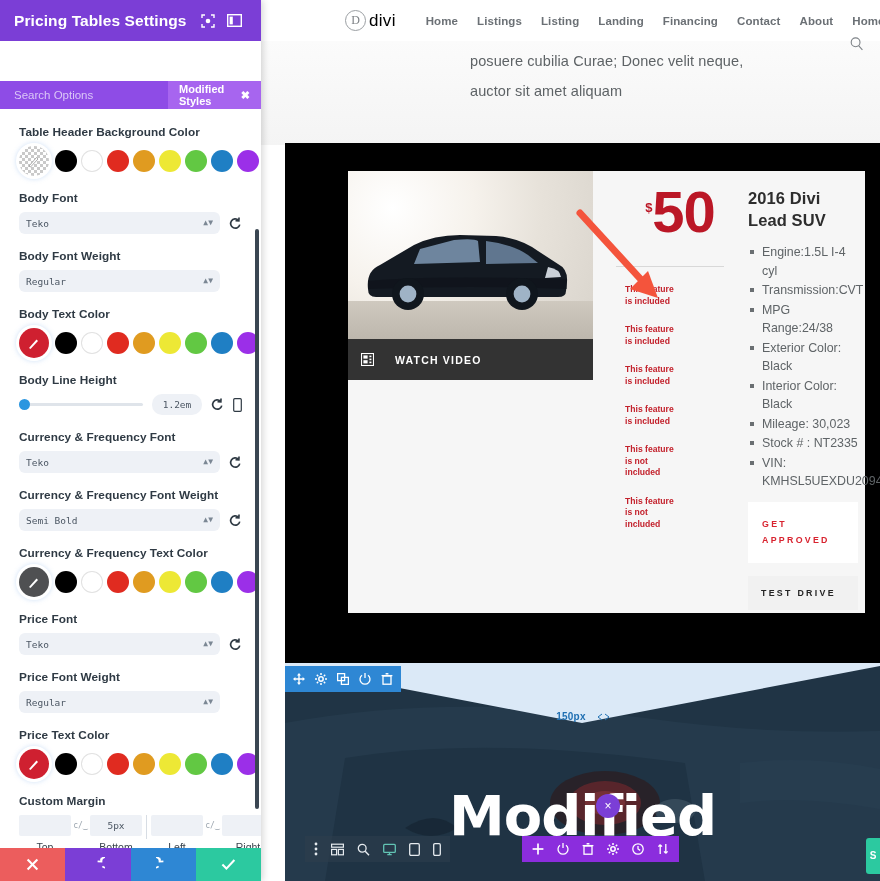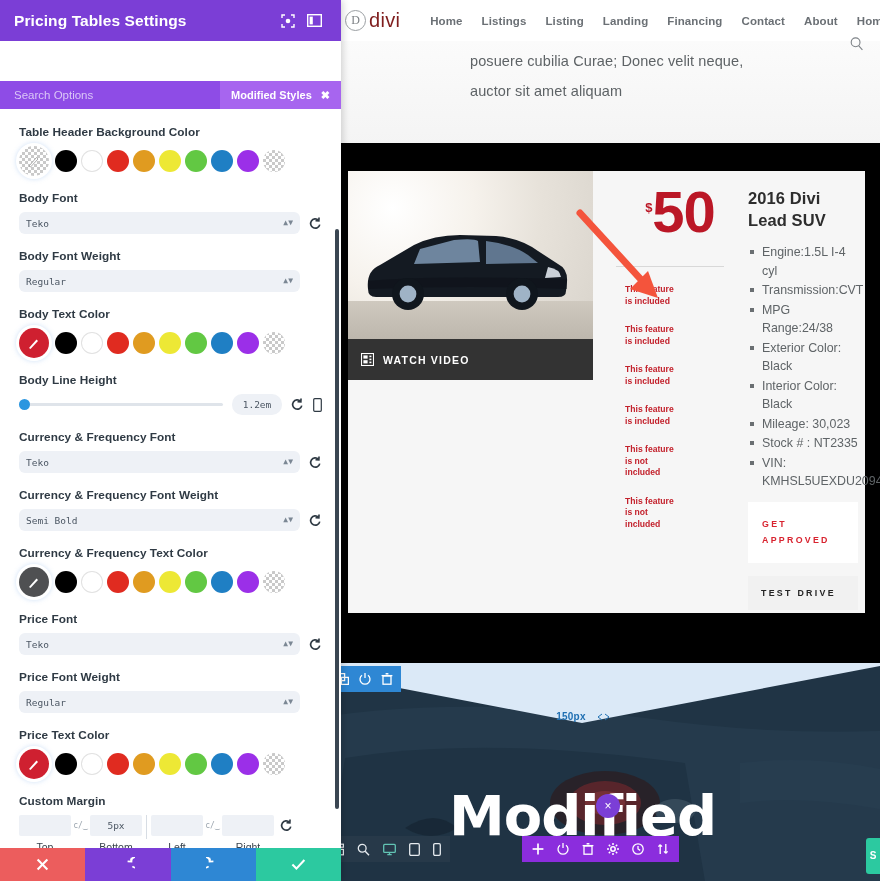--- a/index.html
+++ b/index.html
@@ -19,21 +19,21 @@
     position: absolute; left: 0; top: 0; width: 880px; height: 41px;
     background: #ffffff; display: flex; align-items: center;
     padding-left: 345px; z-index: 5;
   }
   .logo { display: flex; align-items: center; gap: 3px; margin-right: 30px; }
   .logo-circle {
     width: 21px; height: 21px; border: 1.3px solid #9b9fa3; border-radius: 50%;
     display: flex; align-items: center; justify-content: center;
     font-size: 12px; color: #7d8185; font-family: "Liberation Serif", serif;
   }
-  .logo-text { font-size: 20px; color: #7f1d1d; letter-spacing: .3px; text-align: center; }
+  .logo-text { font-size: 17px; color: #000000; letter-spacing: .3px; text-align: center; }
   .site-nav { display: flex; gap: 19px; }
   .site-nav a {
     font-size: 11.5px; color: #6b7075; text-decoration: none; font-weight: bold;
     letter-spacing: .1px;
   }
   .search-glass {
     position: absolute; right: 15px; top: 36px; width: 16px; height: 16px;
     z-index: 6;
   }
 
@@ -67,21 +67,21 @@
   }
   .card-photo .ground {
     position: absolute; left: 0; bottom: 0; width: 100%; height: 38px;
     background: linear-gradient(#cfc9bf, #bdb7ad);
   }
   .car {
     position: absolute; left: 14px; bottom: 28px; width: 210px; height: 92px;
   }
   .video-bar {
     position: absolute; left: 0; top: 168px; width: 245px; height: 41px;
-    background: #333333; display: flex; align-items: center; padding-left: 13px; gap: 9px;
+    background: #333333; display: flex; align-items: center; padding-left: 13px; gap: 21px;
   }
   .video-bar .label {
     color: #ffffff; font-size: 10.5px; font-weight: bold; letter-spacing: 1.2px;
   }
 
   .price-col { position: absolute; left: 277px; top: 18px; width: 110px; }
   .price-row { display: flex; align-items: flex-start; justify-content: center; }
   .cur { font-size: 13px; color: #bb1726; font-weight: bold; margin-top: 11px; }
   .amount {
     font-size: 58px; line-height: 46px; color: #bb1726; font-weight: bold;
@@ -184,21 +184,21 @@
 
   .save-tab {
     position: absolute; right: 0; top: 838px; width: 14px; height: 36px;
     background: #2cc9a0; border-radius: 3px 0 0 3px; z-index: 8;
     color: #fff; font-size: 10px; font-weight: bold; text-align: center; line-height: 36px;
     overflow: hidden;
   }
 
   
   #panel {
-    position: absolute; left: 0; top: 0; width: 341px; height: 881px;
+    position: absolute; left: 0; top: 0; width: 261px; height: 881px;
     background: #ffffff; z-index: 20;
     box-shadow: 2px 0 7px rgba(0,0,0,.16);
     display: flex; flex-direction: column;
   }
   .panel-head {
     height: 41px; background: #7b3ed6; display: flex; align-items: center;
     padding: 0 14px; flex: 0 0 auto;
   }
   .panel-title {
     color: #ffffff; font-size: 15.5px; font-weight: bold; letter-spacing: .1px; flex: 1;

